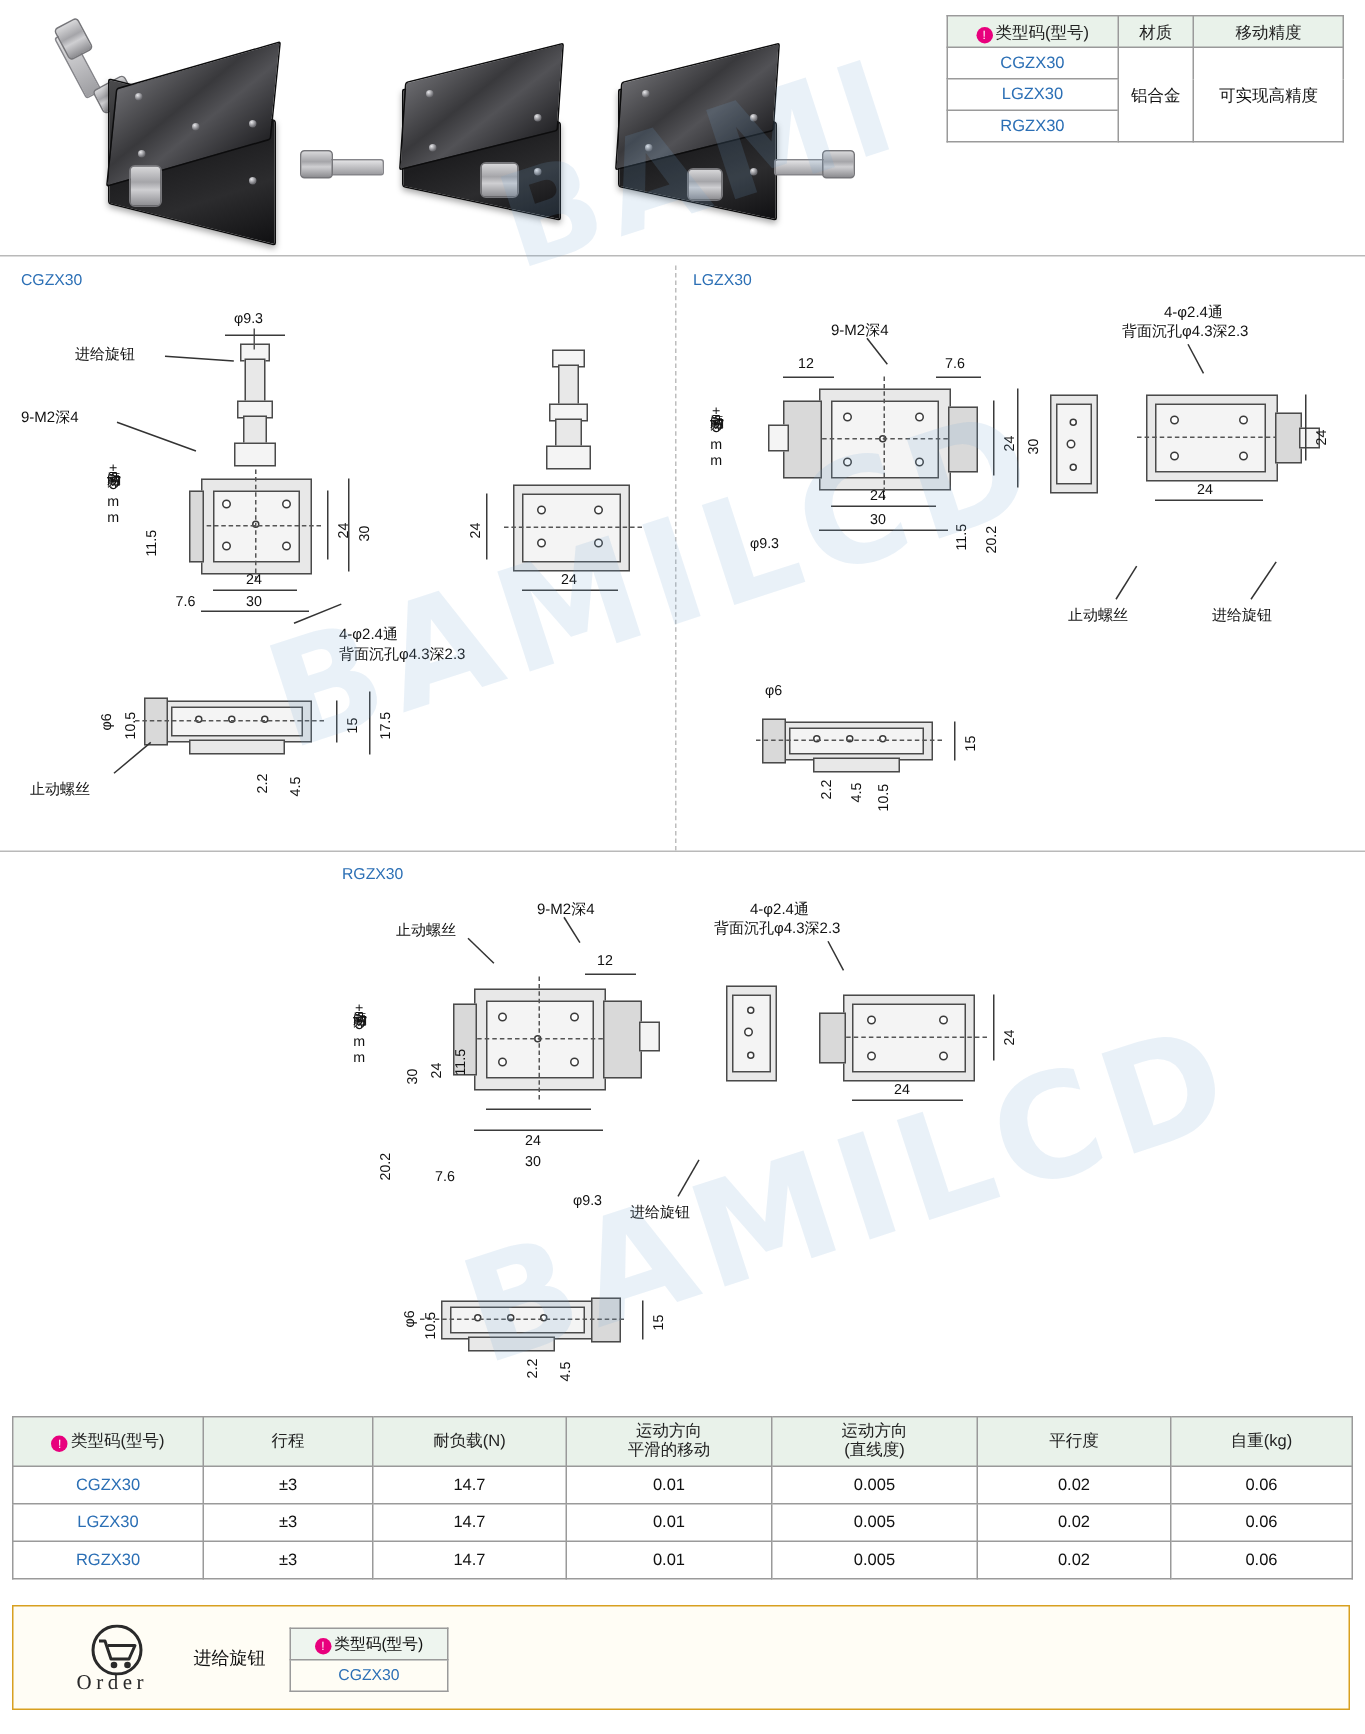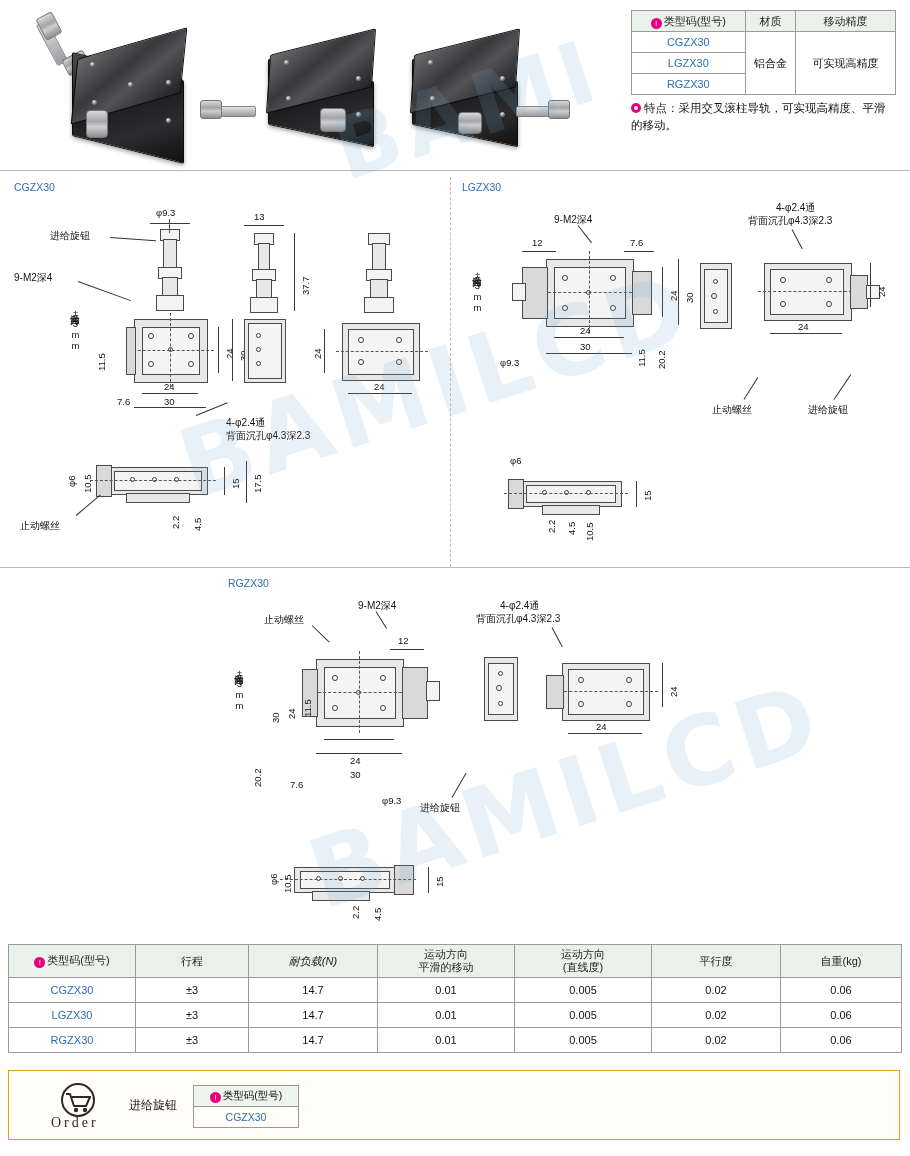--- a/index.html
+++ b/index.html
@@ -228,23 +228,20 @@
       </tr>
       <tr>
         <td class="model">LGZX30</td>
       </tr>
       <tr>
         <td class="model">RGZX30</td>
       </tr>
     </tbody>
       </table>
 
-    <div class="feature">
-      <span class="bullet-dot"></span><span>特点：</span><span>采用交叉滚柱导轨，可实现高精度、平滑的移动。</span>
-    </div>
   </div>
 
   <div class="panels" style="height:770px;">
 
     <div class="vdiv" style="left:450px;top:6px;height:390px;"></div>
     <div class="hdiv" style="top:396px;"></div>
 
     <div class="panel" style="left:0;top:0;width:450px;height:396px;">
       <div class="panel-label" style="left:14px;top:10px;">CGZX30</div>
 
@@ -282,36 +279,20 @@
         <div class="lnv" style="left:98px;top:116px;height:46px;"></div>
         <div class="dimtxt rot" style="left:104px;top:148px;">24</div>
         <div class="lnv" style="left:112px;top:108px;height:62px;"></div>
         <div class="dimtxt rot" style="left:118px;top:150px;">30</div>
 
         <div class="dimtxt rot" style="left:-24px;top:160px;">11.5</div>
 
         <div class="note vert" style="left:-52px;top:96px;font-size:9.5px;">运动方向±3mm</div>
       </div>
 
-      <div class="dwg" style="left:236px;top:40px;width:80px;height:220px;">
-        <div class="blk2" style="left:18px;top:22px;width:18px;height:10px;"></div>
-        <div class="blk" style="left:22px;top:32px;width:10px;height:26px;"></div>
-        <div class="blk2" style="left:16px;top:58px;width:22px;height:10px;"></div>
-        <div class="blk" style="left:20px;top:68px;width:14px;height:18px;"></div>
-        <div class="blk2" style="left:14px;top:86px;width:26px;height:14px;"></div>
-        <div class="blk" style="left:8px;top:108px;width:40px;height:62px;"></div>
-        <div class="blk2" style="left:12px;top:112px;width:32px;height:54px;"></div>
-        <div class="hole sm" style="left:20px;top:122px;"></div>
-        <div class="hole sm" style="left:20px;top:136px;"></div>
-        <div class="hole sm" style="left:20px;top:150px;"></div>
-        <div class="lnv" style="left:58px;top:22px;height:78px;"></div>
-        <div class="dimtxt rot" style="left:64px;top:84px;">37.7</div>
-        <div class="dimtxt" style="left:18px;top:0px;">13</div>
-        <div class="lnh" style="left:8px;top:14px;width:40px;"></div>
-      </div>
 
       <div class="dwg" style="left:330px;top:40px;width:110px;height:220px;">
         <div class="blk2" style="left:38px;top:22px;width:20px;height:10px;"></div>
         <div class="blk" style="left:42px;top:32px;width:12px;height:26px;"></div>
         <div class="blk2" style="left:36px;top:58px;width:24px;height:10px;"></div>
         <div class="blk" style="left:40px;top:68px;width:16px;height:18px;"></div>
         <div class="blk2" style="left:34px;top:86px;width:28px;height:14px;"></div>
         <div class="blk" style="left:12px;top:112px;width:76px;height:56px;"></div>
         <div class="blk2" style="left:18px;top:118px;width:64px;height:44px;"></div>
         <div class="hole" style="left:28px;top:126px;"></div>
@@ -530,21 +511,21 @@
 
   </div>
 
   <table class="bottom-table">
     <tbody>
         <tr>
       <th style="width:126px;">
         <span class="bullet-red">!</span><span>类型码(型号)</span>
       </th>
       <th style="width:112px;">行程</th>
-      <th style="width:128px;font-style:italic;">耐负载(N)</th>
+      <th style="width:128px;">耐负载(N)</th>
       <th style="width:136px;">
         <div>运动方向</div>
         <div>平滑的移动</div>
       </th>
       <th style="width:136px;">
         <div>运动方向</div>
         <div>(直线度)</div>
       </th>
       <th style="width:128px;">平行度</th>
       <th>自重(kg)</th>

